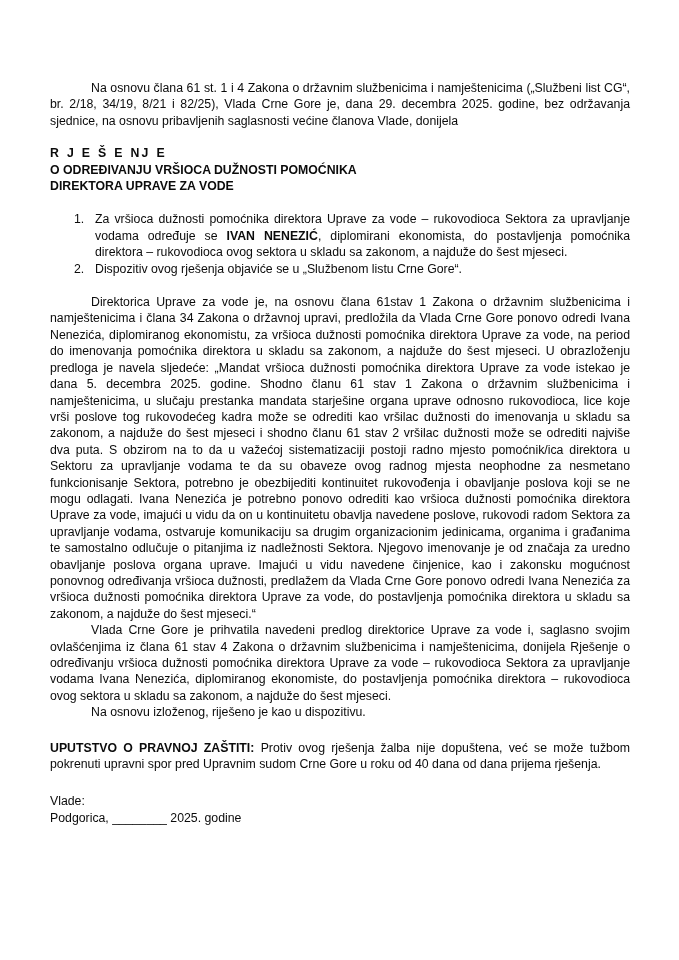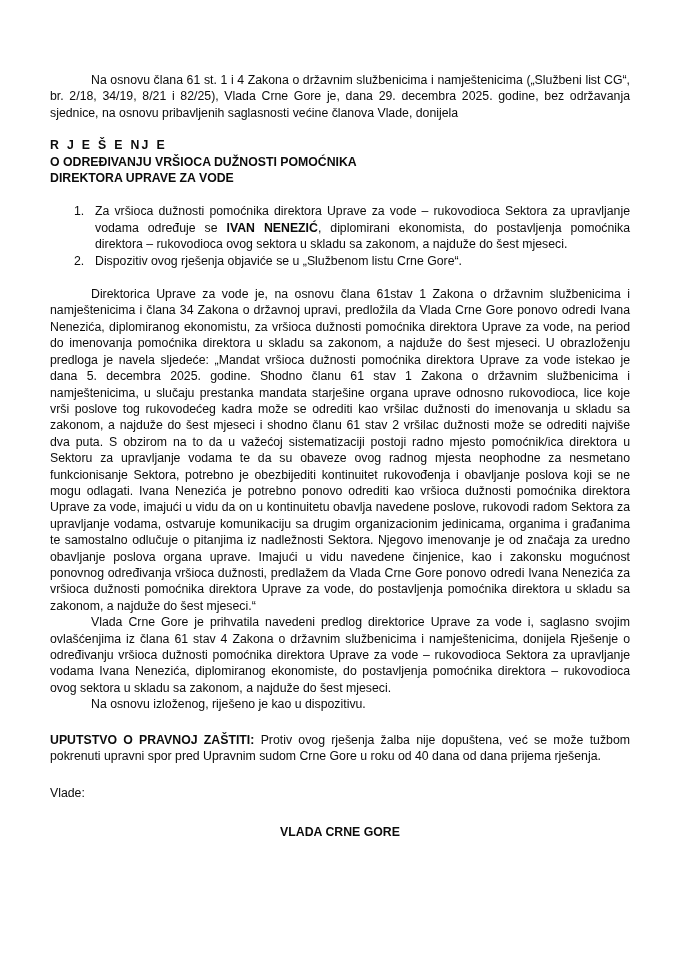--- a/index.html
+++ b/index.html
@@ -16,20 +16,21 @@
     color: #0b0b0b;
     -webkit-font-smoothing: antialiased;
   }
   .page {
     position: relative;
     width: 679px;
     height: 888px;
     box-sizing: border-box;
     padding: 0;
     background: #ffffff;
+    margin-top: 8px;
   }
   .content {
     position: absolute;
     left: 50px;
     top: 72px;
     width: 580px;
   }
   p {
     margin: 0;
     font-size: 12.3px;
@@ -151,19 +152,19 @@
     <div class="body-block">
       <p>Direktorica Uprave za vode je, na osnovu člana 61stav 1 Zakona o državnim službenicima i namještenicima i člana 34 Zakona o državnoj upravi, predložila da Vlada Crne Gore ponovo odredi Ivana Nenezića, diplomiranog ekonomistu, za vršioca dužnosti pomoćnika direktora Uprave za vode, na period do imenovanja pomoćnika direktora u skladu sa zakonom, a najduže do šest mjeseci. U obrazloženju predloga je navela sljedeće: „Mandat vršioca dužnosti pomoćnika direktora Uprave za vode istekao je dana 5. decembra 2025. godine. Shodno članu 61 stav 1 Zakona o državnim službenicima i namještenicima, u slučaju prestanka mandata starješine organa uprave odnosno rukovodioca, lice koje vrši poslove tog rukovodećeg kadra može se odrediti kao vršilac dužnosti do imenovanja u skladu sa zakonom, a najduže do šest mjeseci i shodno članu 61 stav 2 vršilac dužnosti može se odrediti najviše dva puta. S obzirom na to da u važećoj sistematizaciji postoji radno mjesto pomoćnik/ica direktora u Sektoru za upravljanje vodama te da su obaveze ovog radnog mjesta neophodne za nesmetano funkcionisanje Sektora, potrebno je obezbijediti kontinuitet rukovođenja i obavljanje poslova koji se ne mogu odlagati. Ivana Nenezića je potrebno ponovo odrediti kao vršioca dužnosti pomoćnika direktora Uprave za vode, imajući u vidu da on u kontinuitetu obavlja navedene poslove, rukovodi radom Sektora za upravljanje vodama, ostvaruje komunikaciju sa drugim organizacionim jedinicama, organima i građanima te samostalno odlučuje o pitanjima iz nadležnosti Sektora. Njegovo imenovanje je od značaja za uredno obavljanje poslova organa uprave. Imajući u vidu navedene činjenice, kao i zakonsku mogućnost ponovnog određivanja vršioca dužnosti, predlažem da Vlada Crne Gore ponovo odredi Ivana Nenezića za vršioca dužnosti pomoćnika direktora Uprave za vode, do postavljenja pomoćnika direktora u skladu sa zakonom, a najduže do šest mjeseci.“</p>
       <p>Vlada Crne Gore je prihvatila navedeni predlog direktorice Uprave za vode i, saglasno svojim ovlašćenjima iz člana 61 stav 4 Zakona o državnim službenicima i namještenicima, donijela Rješenje o određivanju vršioca dužnosti pomoćnika direktora Uprave za vode – rukovodioca Sektora za upravljanje vodama Ivana Nenezića, diplomiranog ekonomiste, do postavljenja pomoćnika direktora – rukovodioca ovog sektora u skladu sa zakonom, a najduže do šest mjeseci.</p>
       <p>Na osnovu izloženog, riješeno je kao u dispozitivu.</p>
     </div>
 
     <p class="uputstvo"><b>UPUTSTVO O PRAVNOJ ZAŠTITI:</b><span> Protiv ovog rješenja žalba nije dopuštena, već se može tužbom pokrenuti upravni spor pred Upravnim sudom Crne Gore u roku od 40 dana od dana prijema rješenja.</span></p>
 
     <div class="footer">
       <div class="footer-line">Vlade:</div>
+      <div class="footer-line">Podgorica, ________  2025. godine</div>
     </div>
 
-    <div class="gov-block">VLADA CRNE GORE</div>
 
 
   </div>
 </div>
 
 </body></html>

